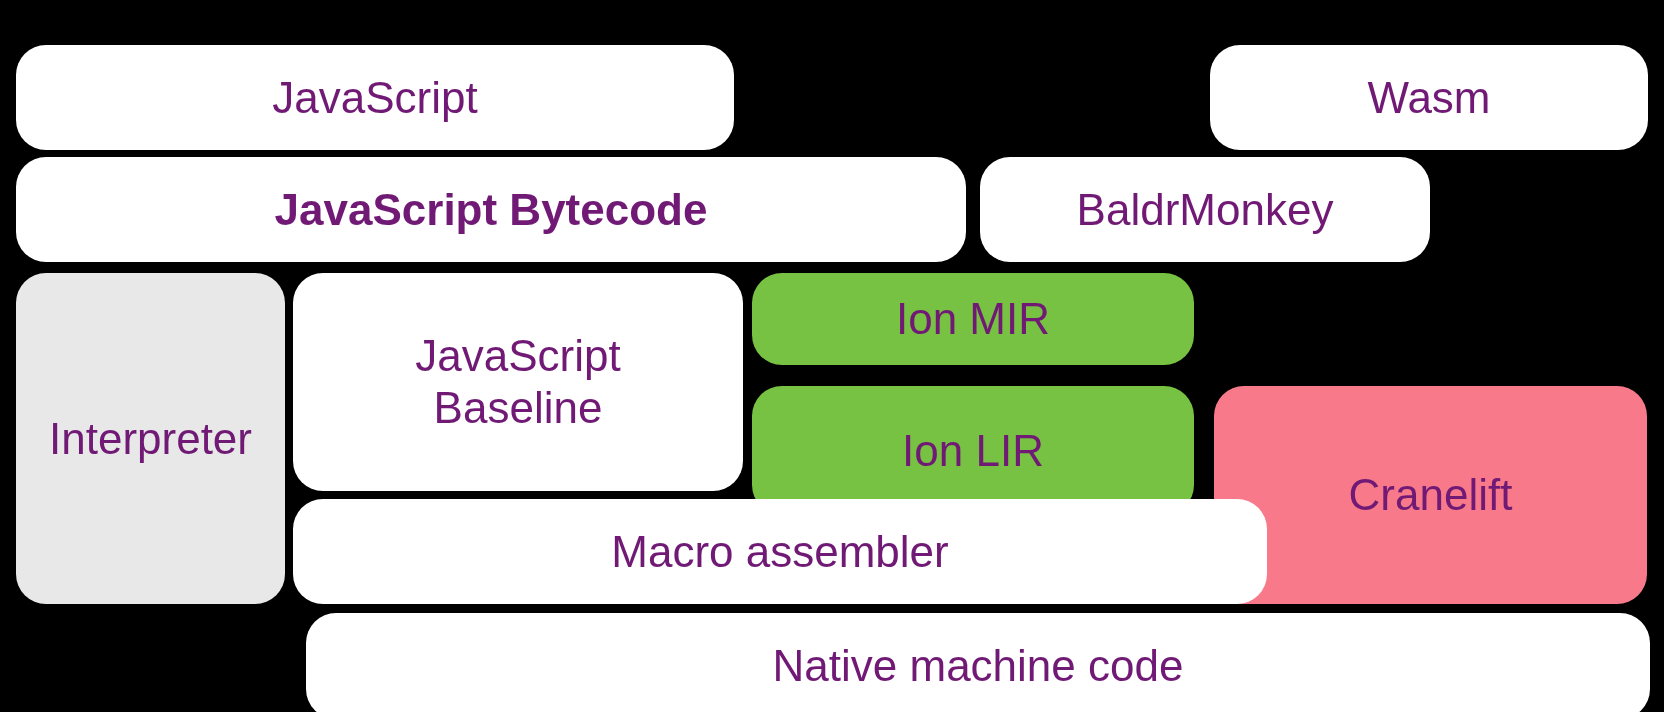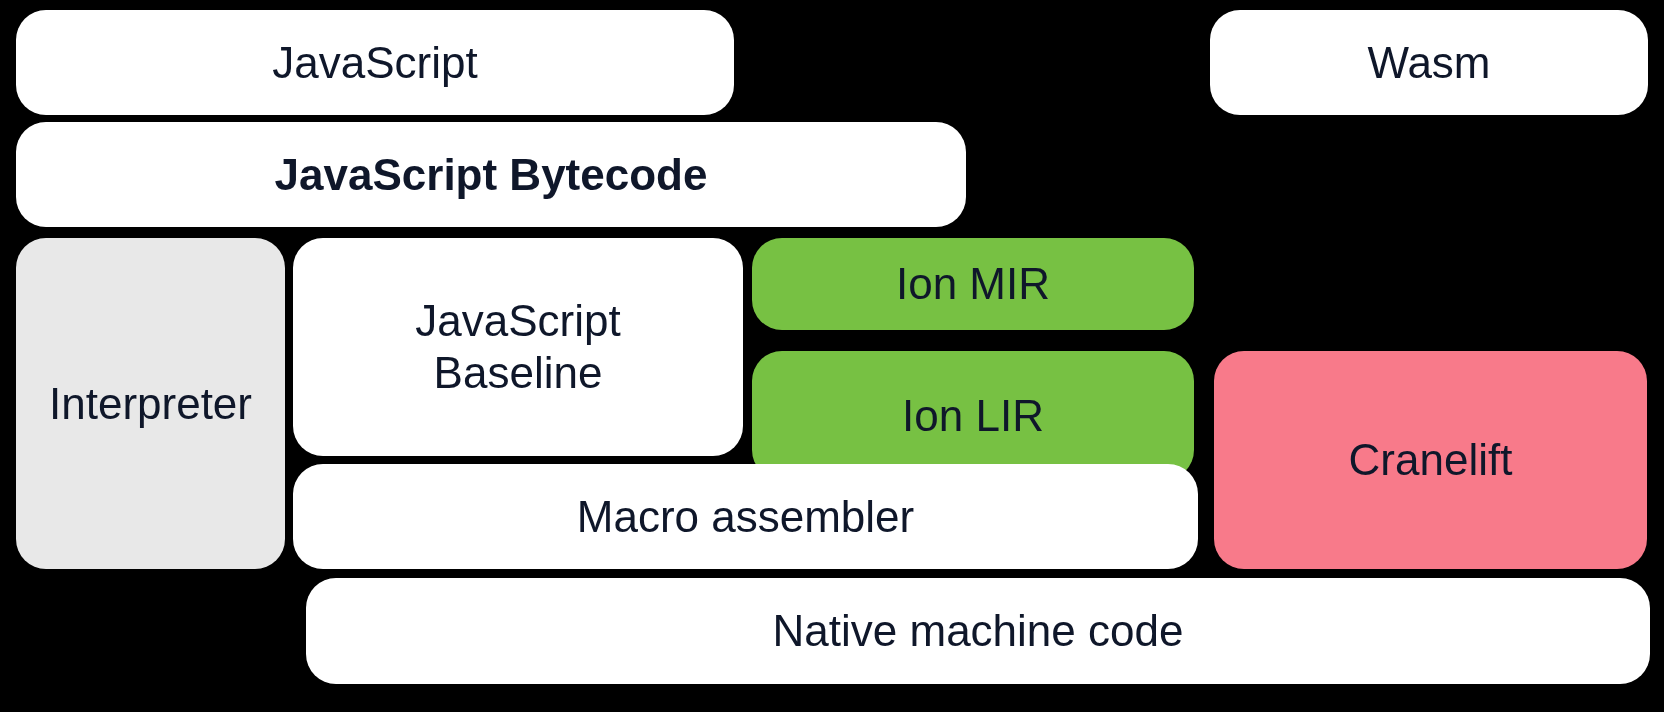--- a/index.html
+++ b/index.html
@@ -18,54 +18,56 @@
   .node {
     position: absolute;
     background: #ffffff;
     border-radius: 30px;
     display: flex;
     align-items: center;
     justify-content: center;
     text-align: center;
     font-size: 44px;
     line-height: 1.18;
-    color: #0f172a;
+    color: #701a75;
     white-space: pre-line;
     box-sizing: border-box;
+    margin-top: 35px;
   }
   .node--interpreter { background: #e8e8e8; }
   .node--ion        { background: #77c143; }
   .node--cranelift  { background: #f87a8a; }
 
   
   .g-javascript       { left: 16px;   top: 10px;  width: 718px;  height: 105px; }
   .g-asmjs            { left: 742px;  top: 10px;  width: 452px;  height: 105px; }
   .g-wasm             { left: 1210px; top: 10px;  width: 438px;  height: 105px; }
   .g-bytecode         { left: 16px;   top: 122px; width: 950px;  height: 105px; font-weight: bold; }
   .g-baldrmonkey      { left: 980px;  top: 122px; width: 450px;  height: 105px; }
   .g-interpreter      { left: 16px;   top: 238px; width: 269px;  height: 331px; text-align: center; }
   .g-baseline         { left: 293px;  top: 238px; width: 450px;  height: 218px; }
   .g-ionmir           { left: 752px;  top: 238px; width: 442px;  height: 92px; }
   .g-ionlir           { left: 752px;  top: 351px; width: 442px;  height: 129px; }
   .g-cranelift        { left: 1214px; top: 351px; width: 433px;  height: 218px; }
-  .g-macroassembler   { left: 293px;  top: 464px; width: 905px;  height: 105px; }
+  .g-macroassembler   { left: 293px;  top: 464px; width: 974px;  height: 105px; }
   .g-nativemachine    { left: 306px;  top: 578px; width: 1344px; height: 106px; text-align: right; }
 </style>
 </head>
 <body>
 
 <div class="canvas">
 
   <div class="node g-javascript">JavaScript</div>
 
 
   <div class="node g-wasm">Wasm</div>
 
   <div class="node g-bytecode">JavaScript Bytecode</div>
 
+  <div class="node g-baldrmonkey">BaldrMonkey</div>
 
   <div class="node node--interpreter g-interpreter">Interpreter</div>
 
   <div class="node g-baseline">JavaScript
 Baseline</div>
 
   <div class="node node--ion g-ionmir">Ion MIR</div>
 
   <div class="node node--ion g-ionlir">Ion LIR</div>
 

